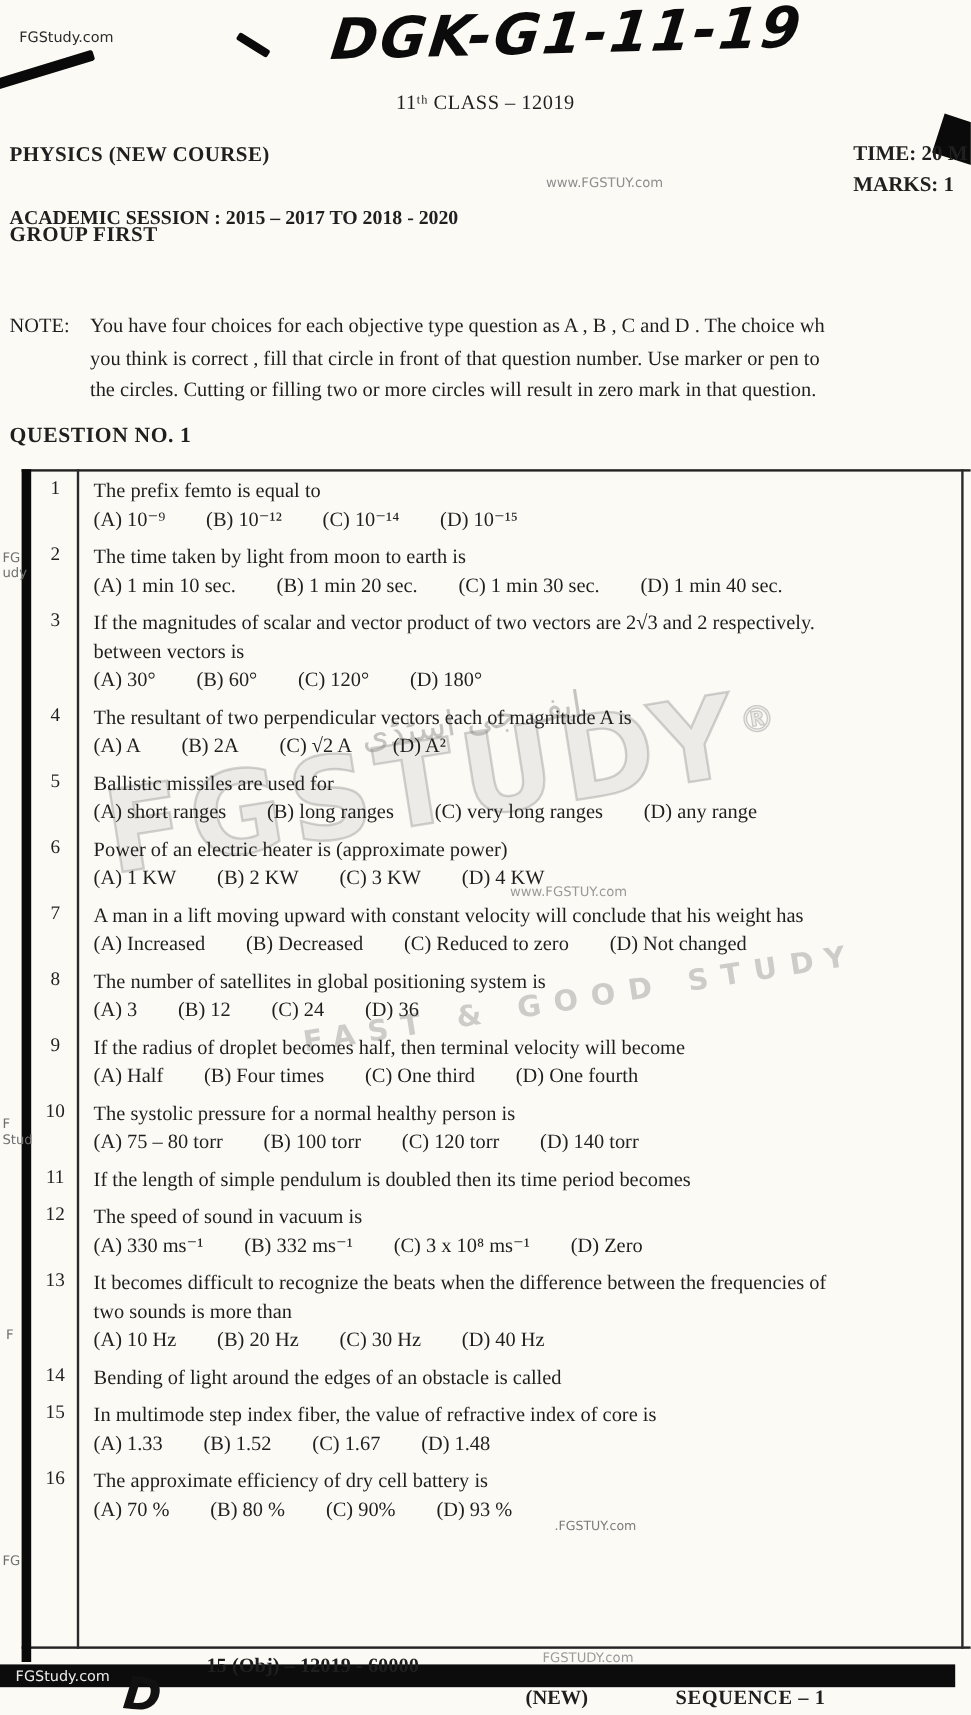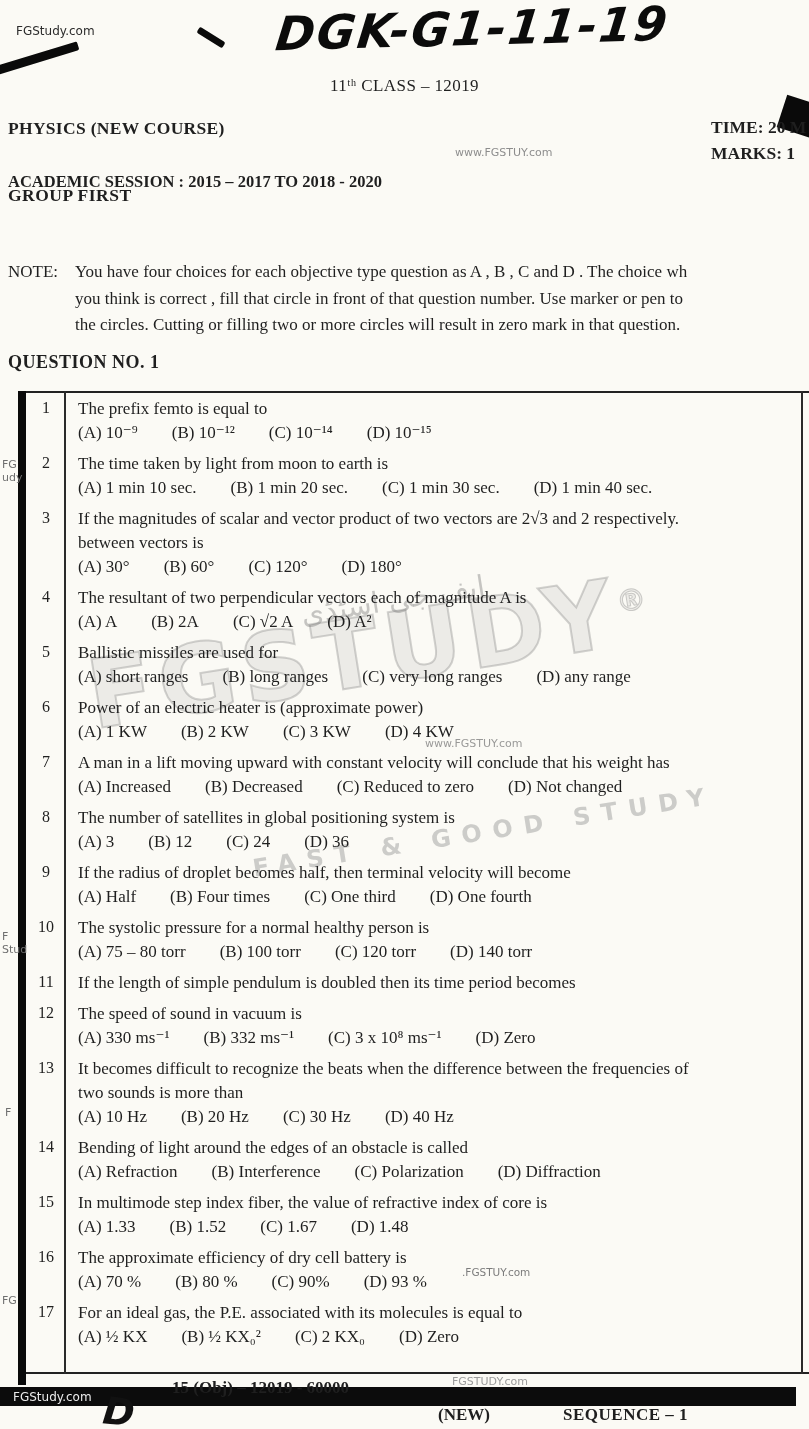--- a/index.html
+++ b/index.html
@@ -211,42 +211,34 @@
           <div class="qbody">
             <div class="qtext">It becomes difficult to recognize the beats when the difference between the frequencies of
 two sounds is more than</div>
             <div class="qopts"><span class="opt">(A) 10 Hz</span><span class="opt">(B) 20 Hz</span><span class="opt">(C) 30 Hz</span><span class="opt">(D) 40 Hz</span></div>
           </div>
         </div>
         <div class="qrow">
           <div class="qnum">14</div>
           <div class="qbody">
             <div class="qtext">Bending of light around the edges of an obstacle is called</div>
-            <div class="qopts"><span class="opt">(A) Refraction</span><span class="opt">(B) Interference</span><span class="opt">(C) Polarization</span><span class="opt">(D) Diffraction</span></div>
           </div>
         </div>
         <div class="qrow">
           <div class="qnum">15</div>
           <div class="qbody">
             <div class="qtext">In multimode step index fiber, the value of refractive index of core is</div>
             <div class="qopts"><span class="opt">(A) 1.33</span><span class="opt">(B) 1.52</span><span class="opt">(C) 1.67</span><span class="opt">(D) 1.48</span></div>
           </div>
         </div>
         <div class="qrow">
           <div class="qnum">16</div>
           <div class="qbody">
             <div class="qtext">The approximate efficiency of dry cell battery is</div>
             <div class="qopts"><span class="opt">(A) 70 %</span><span class="opt">(B) 80 %</span><span class="opt">(C) 90%</span><span class="opt">(D) 93 %</span></div>
-          </div>
-        </div>
-        <div class="qrow">
-          <div class="qnum">17</div>
-          <div class="qbody">
-            <div class="qtext">For an ideal gas, the P.E. associated with its molecules is equal to</div>
-            <div class="qopts"><span class="opt">(A) ½ KX</span><span class="opt">(B) ½ KX₀²</span><span class="opt">(C) 2 KX₀</span><span class="opt">(D) Zero</span></div>
           </div>
         </div>
       </div>
   </div>
   <div class="abs bar-left"></div>
   <div class="abs vline-num"></div>
   <div class="abs vline-right"></div>
 
   <div class="abs frag frag-1">
     <div>FG</div>

